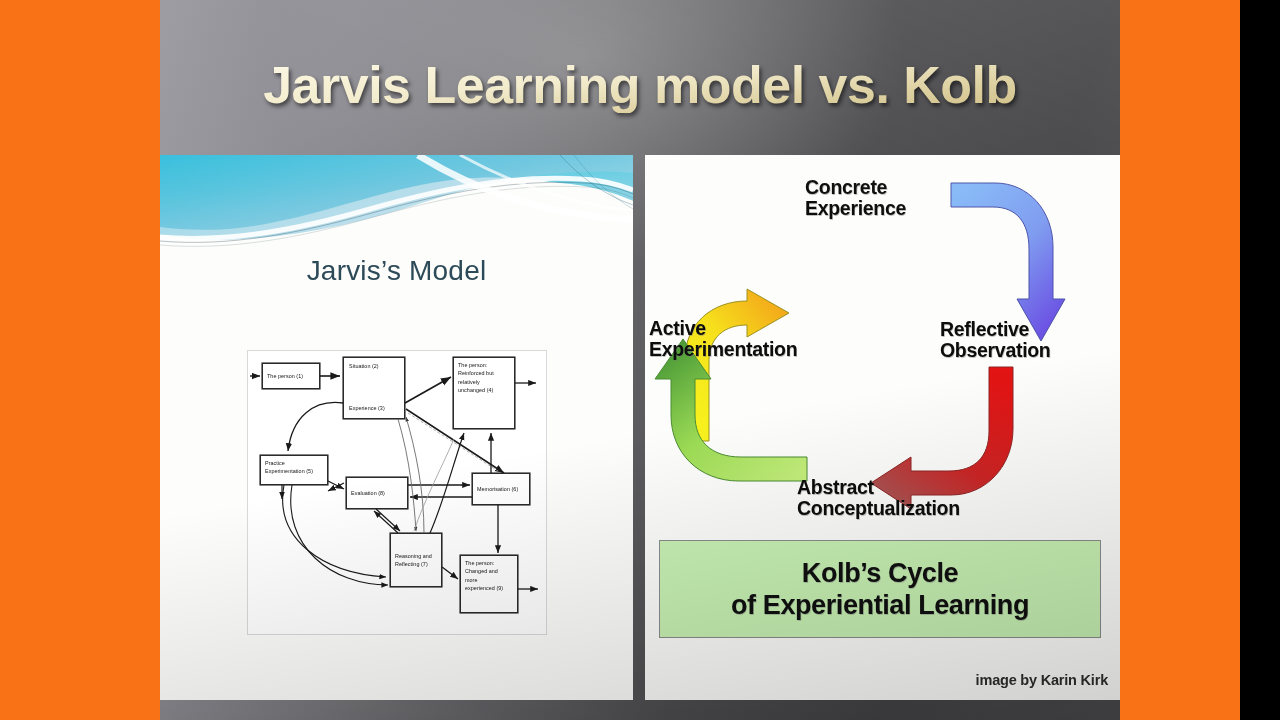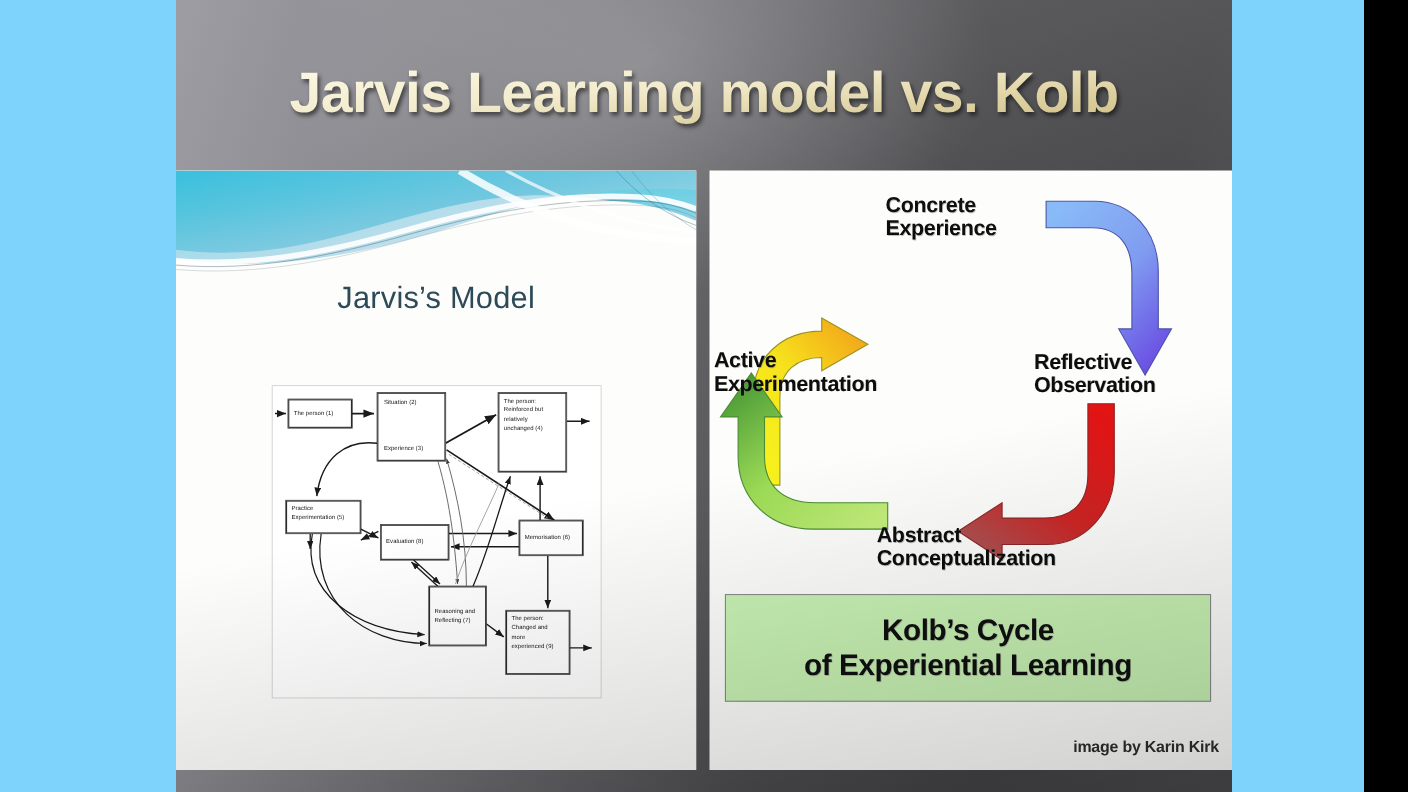--- a/index.html
+++ b/index.html
@@ -6,21 +6,21 @@
   html, body {
     width: 1280px; height: 720px;
     background: #000;
     overflow: hidden;
     font-family: "Liberation Sans", sans-serif;
   }
 
   #stage {
     position: relative;
     width: 1240px; height: 720px;
-    background: #7dd3fc;
+    background: #f97316;
   }
 
   
   #slide {
     position: absolute;
     left: 160px; top: 0px;
     width: 960px; height: 720px;
     background:
       radial-gradient(ellipse 520px 340px at 44% 8%, rgba(255,255,255,0.22) 0%, rgba(255,255,255,0.0) 62%),
       linear-gradient(108deg, #9d9da3 0%, #8d8d93 16%, #6f6f73 38%, #4d4d50 62%, #434346 80%, #4a4a4d 100%);

